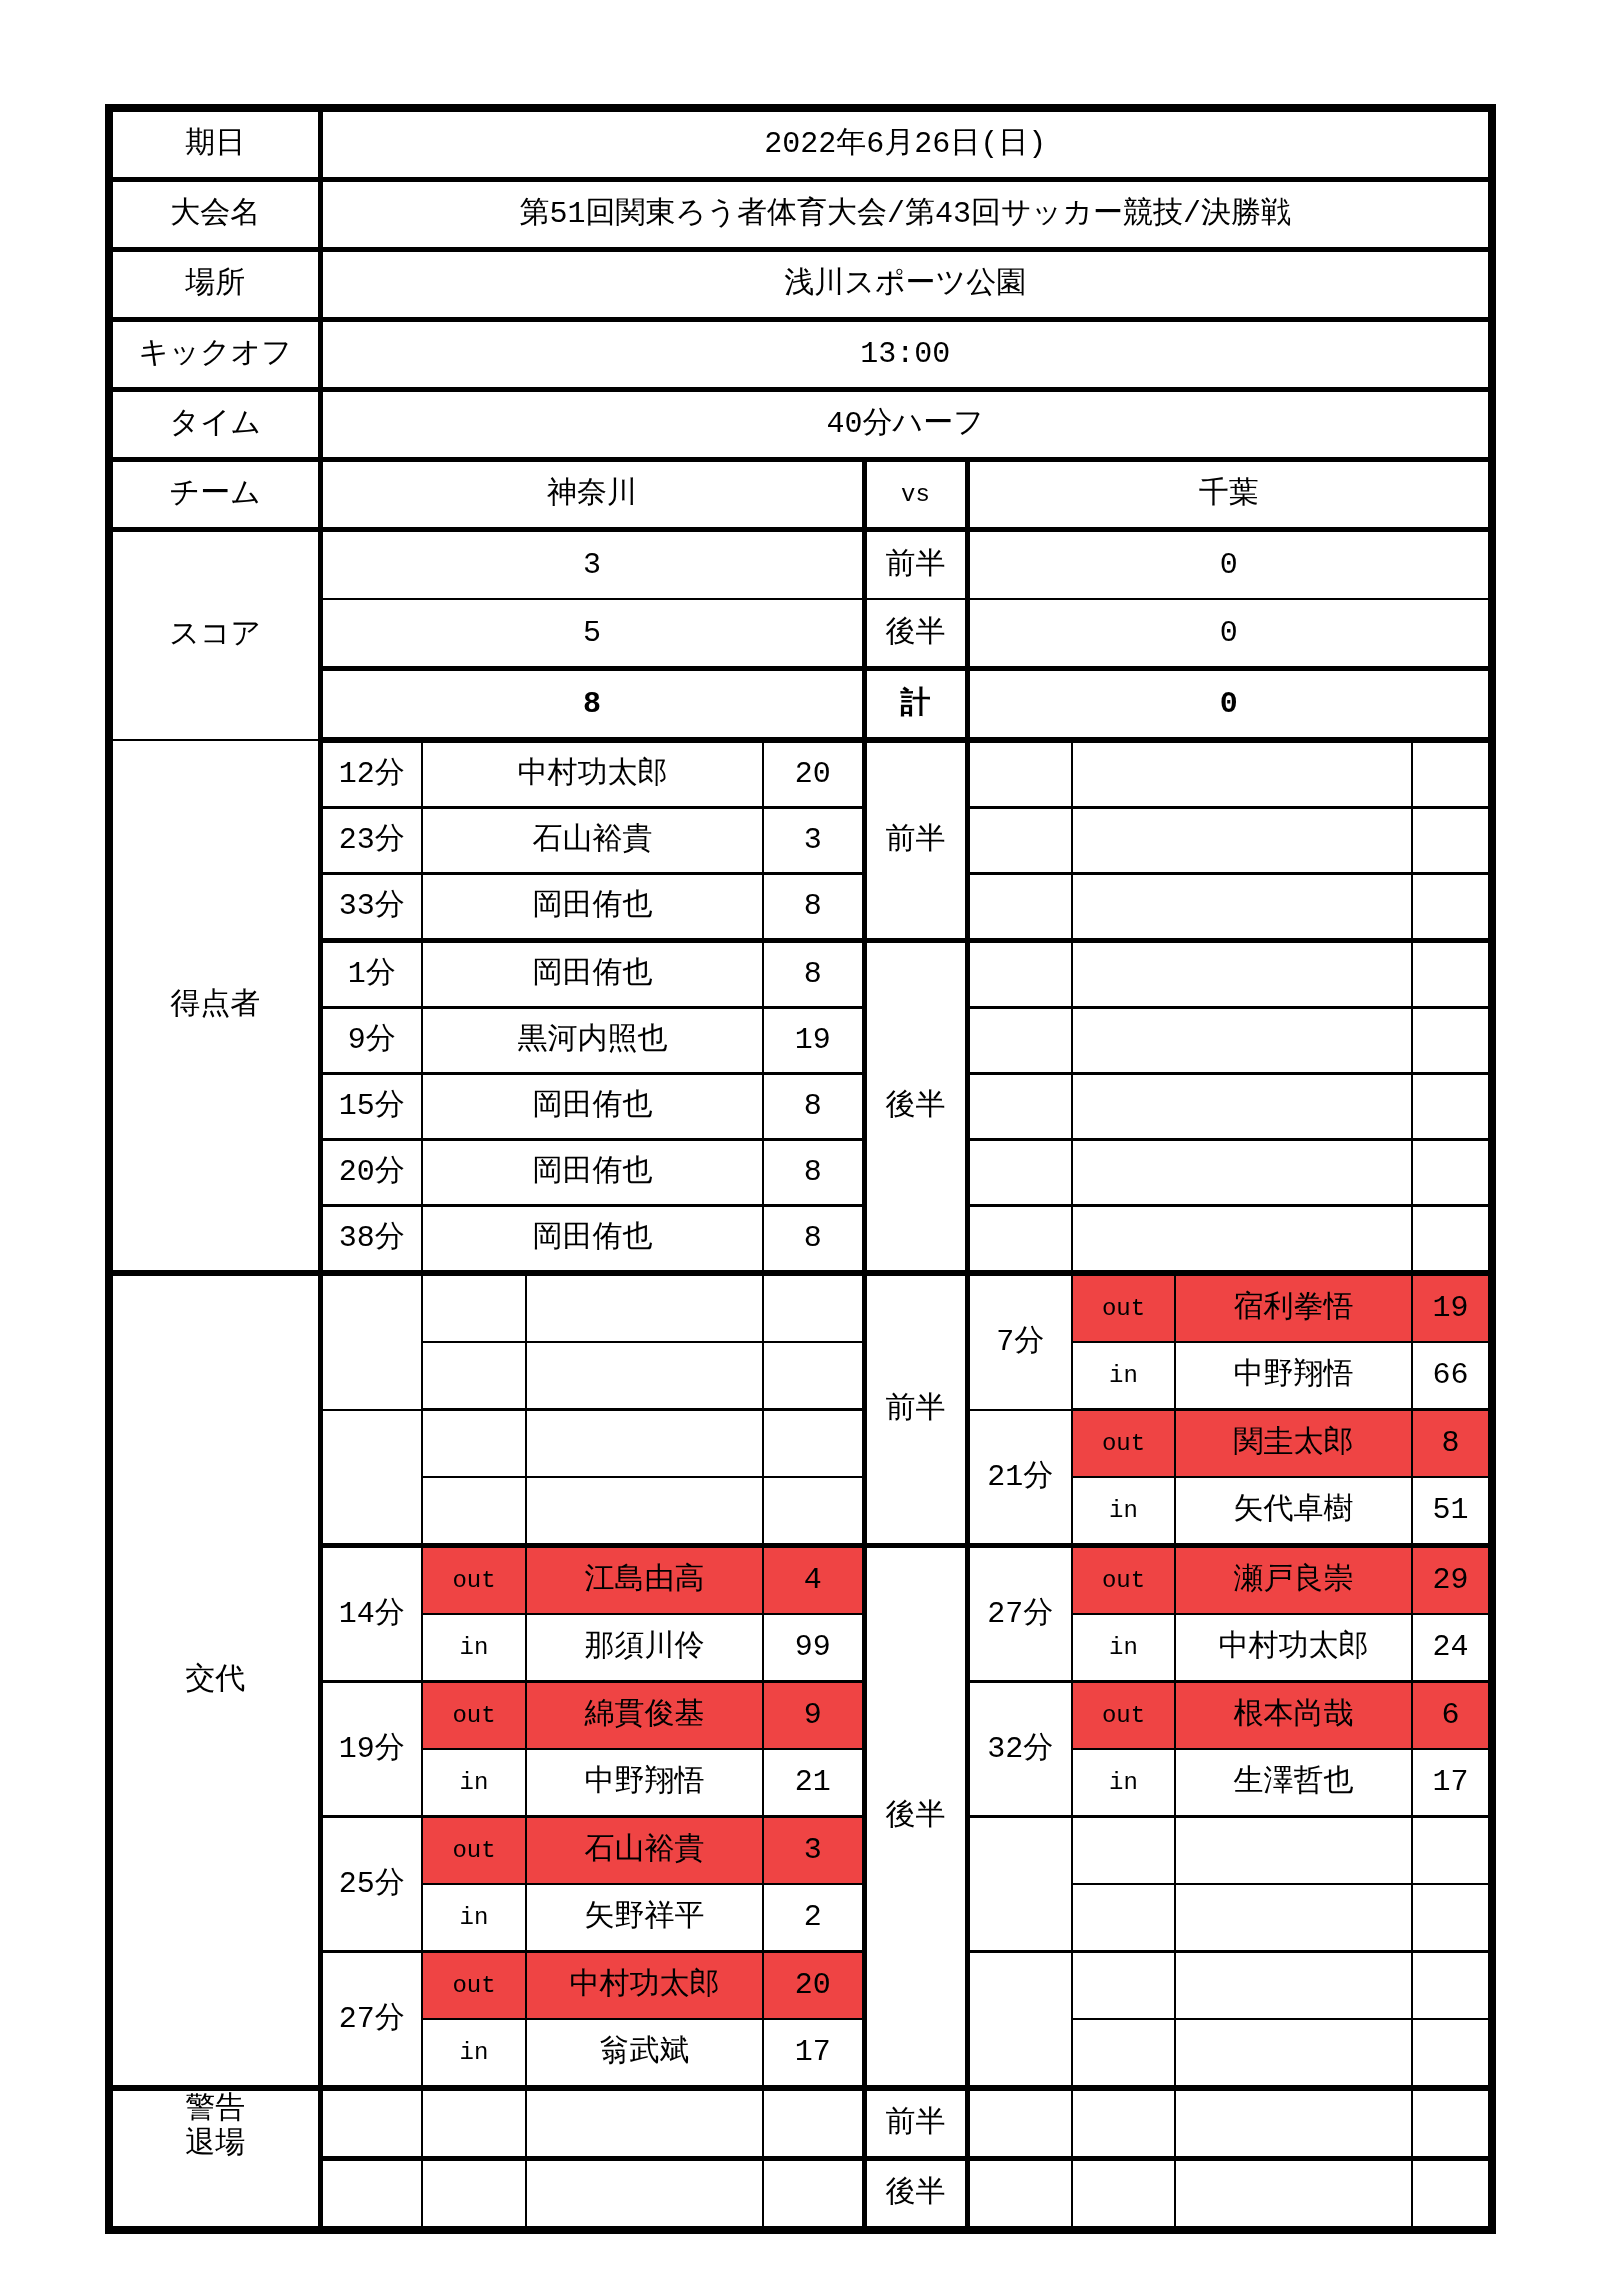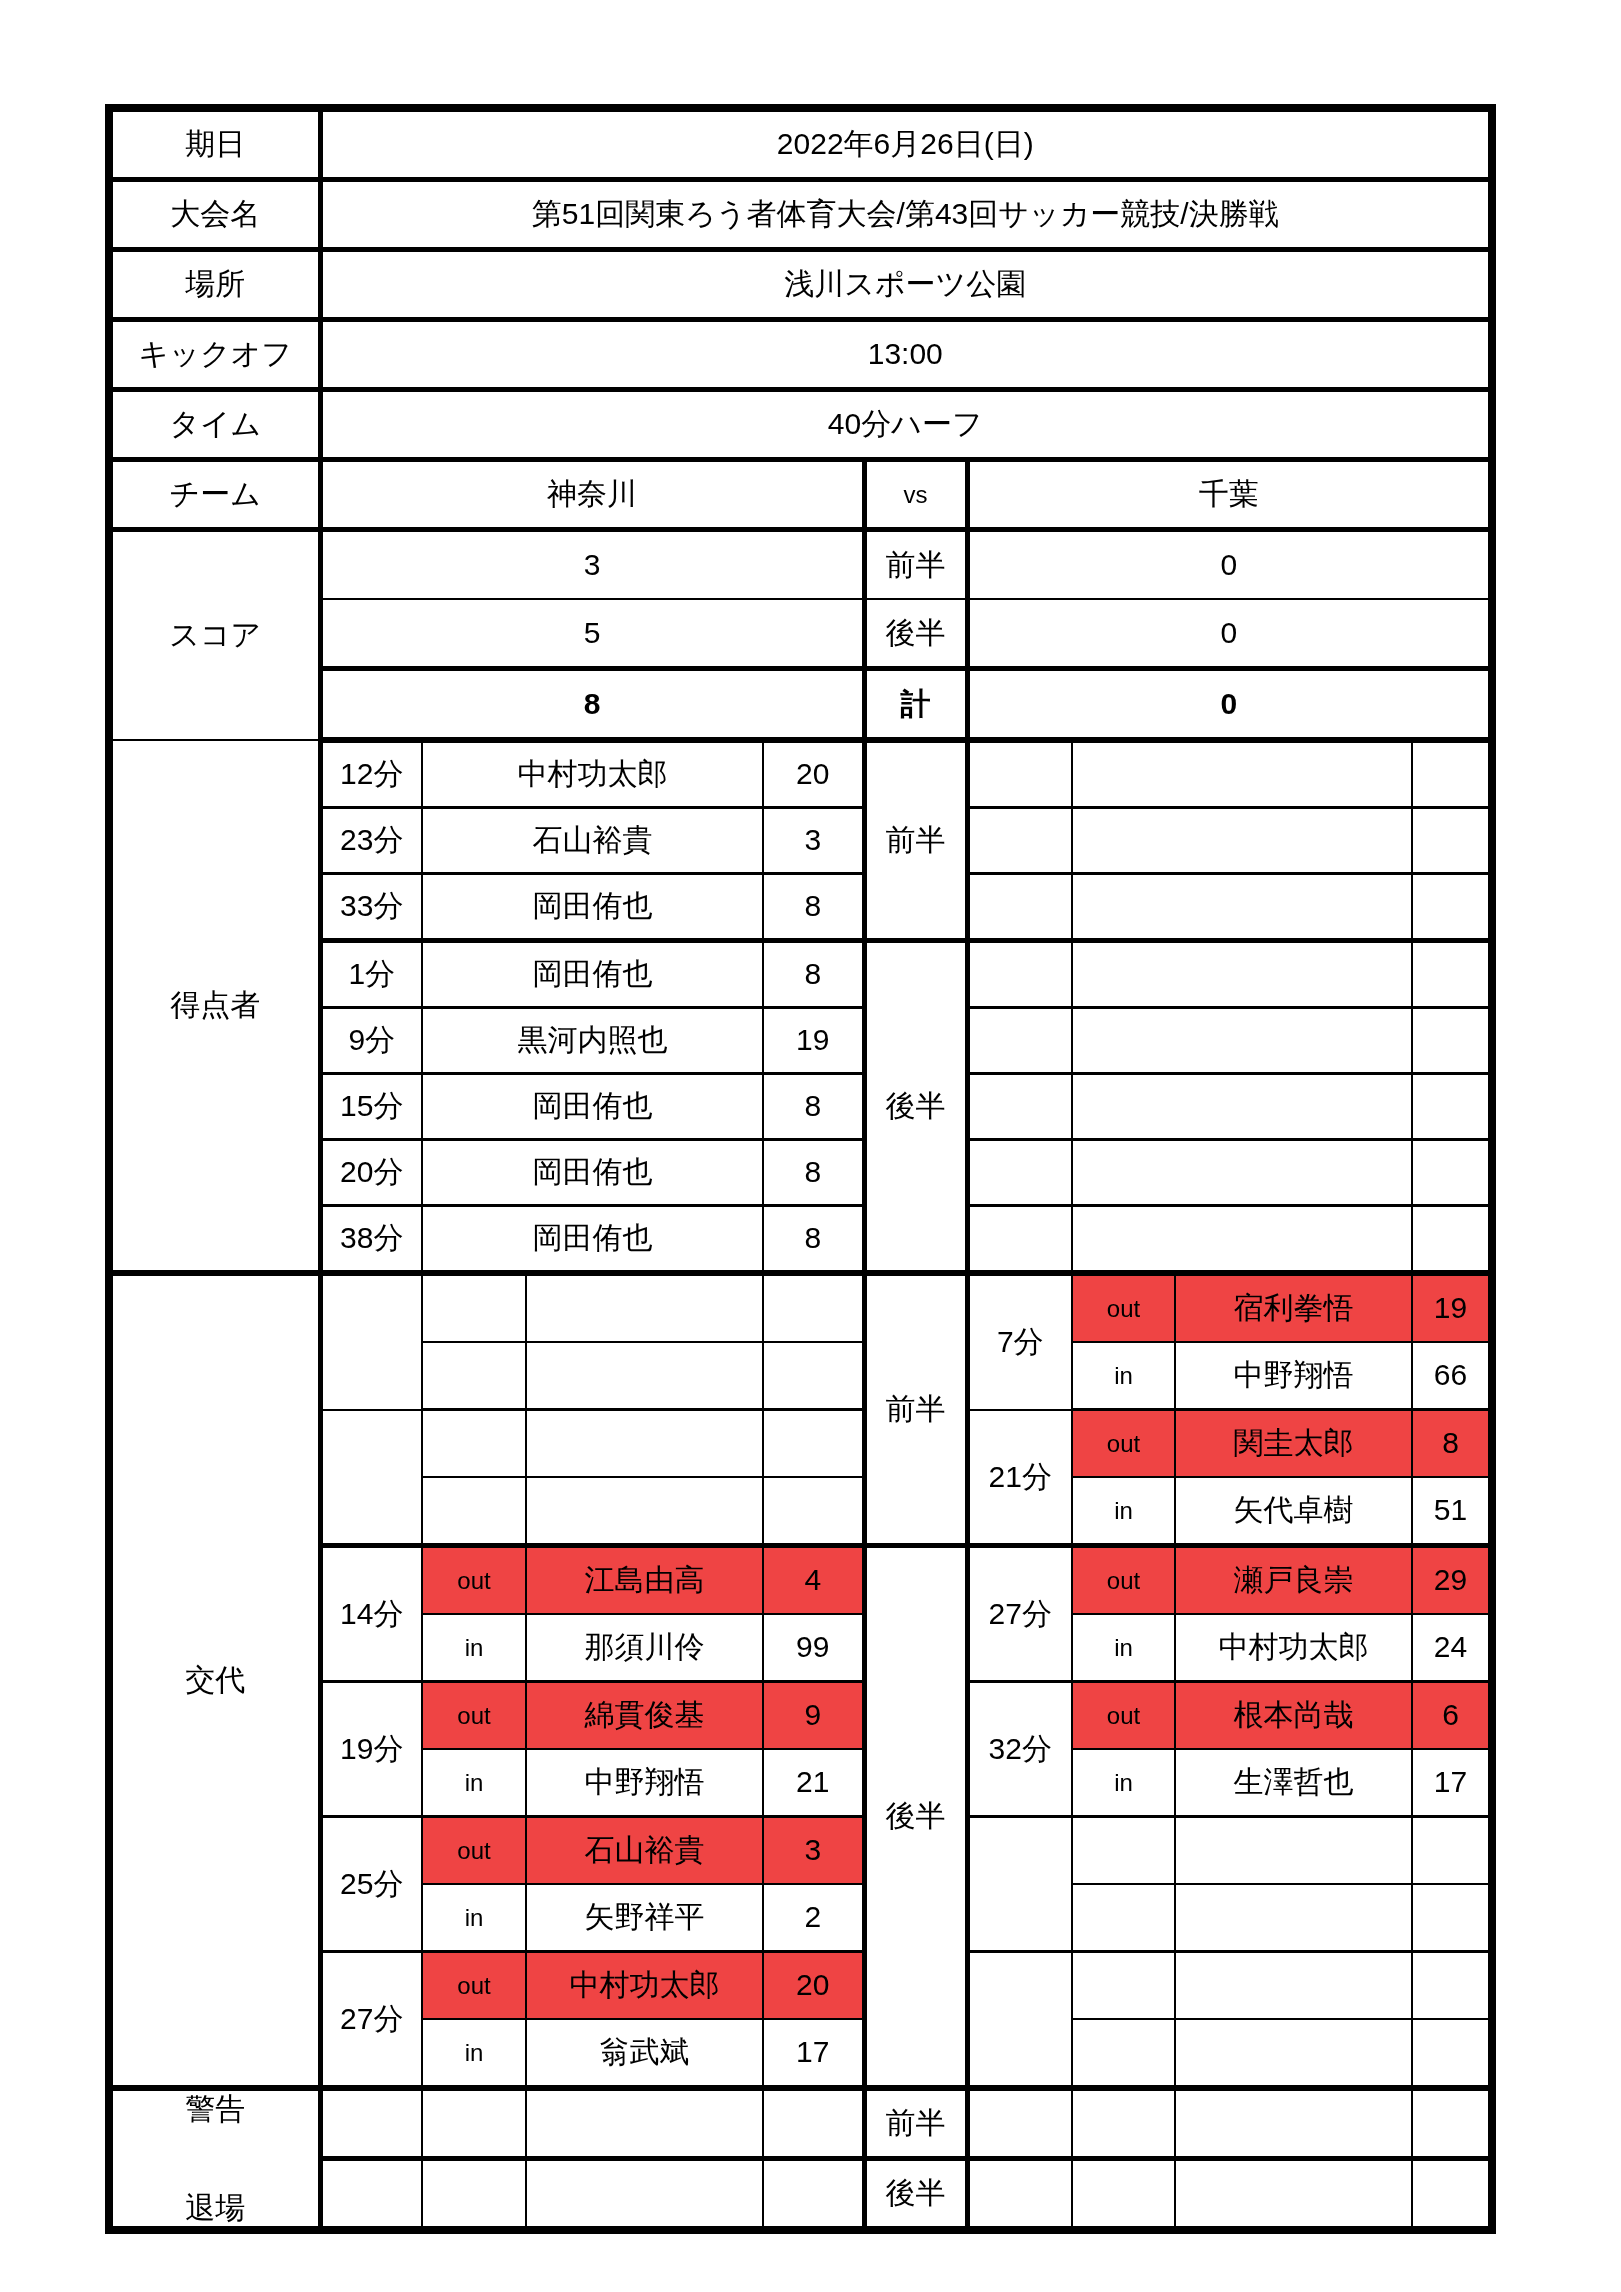--- a/index.html
+++ b/index.html
@@ -1,30 +1,30 @@
 <!DOCTYPE html>
 <html><head>
 <meta charset="utf-8">
 <style>
   html,body{margin:0;padding:0;background:#ffffff;}
   .page{position:relative;width:1621px;height:2293px;background:#ffffff;
         font-family:"Liberation Sans","DejaVu Sans",sans-serif;color:#000;}
   .sheet{position:absolute;left:105px;top:104px;}
-  table.report{border-collapse:collapse;table-layout:fixed;background:#fff;border:8.8px solid #000;}
+  table.report{border-collapse:collapse;table-layout:fixed;background:#fff;border:8.8px solid #000;font-family:Liberation Mono, monospace;}
   td{border:2px solid #000;text-align:center;vertical-align:middle;
      font-size:30px;line-height:1.15;padding:0;overflow:hidden;white-space:nowrap;}
   
   .bb3{border-bottom-width:3.9px;}
   .bb5{border-bottom-width:5.9px;}
   .bb6{border-bottom-width:6.9px;}
   .br5{border-right-width:5.9px;}
   .gray{background:#ef4444;}
   .bold{font-weight:700;}
   .en{font-size:24px;}
-  .disc-label{display:flex;flex-direction:column;justify-content:space-between;height:133px;}
+  .disc-label{display:flex;flex-direction:column;justify-content:flex-start;height:133px;}
   
   tr.h-meta >td{height:65px;}
   tr.h-score>td{height:66px;}
   tr.h-goal >td{height:63px;}
   tr.h-sub  >td{height:65px;}
   tr.h-disc >td{height:65px;}
 </style>
 </head>
 <body>
 

